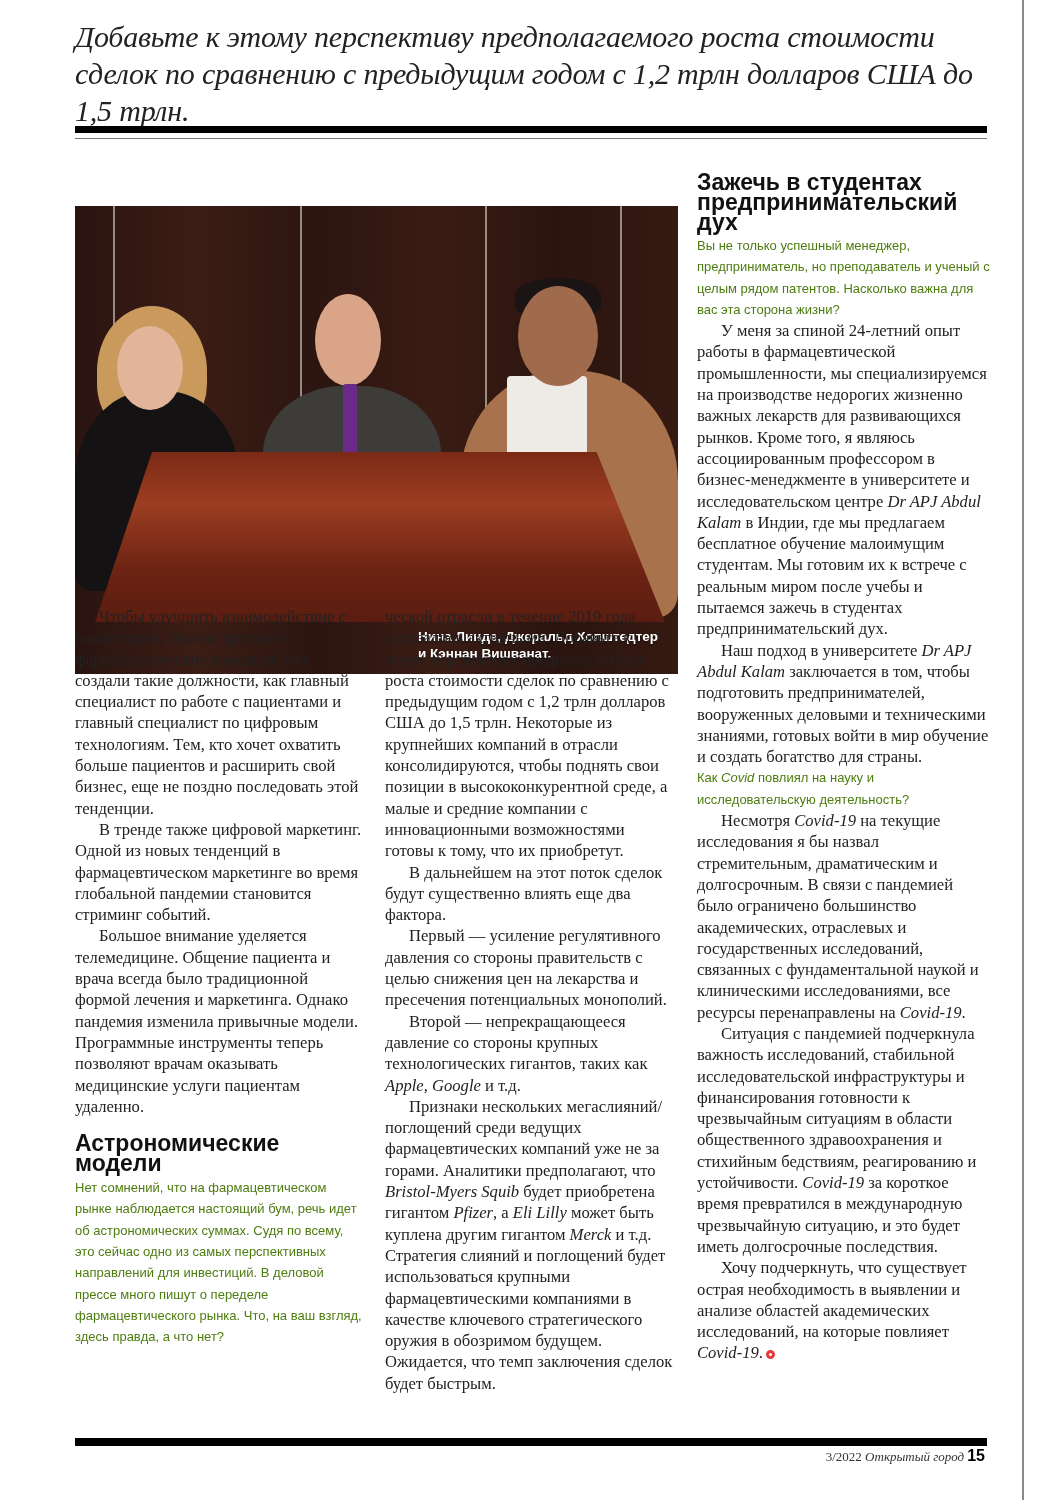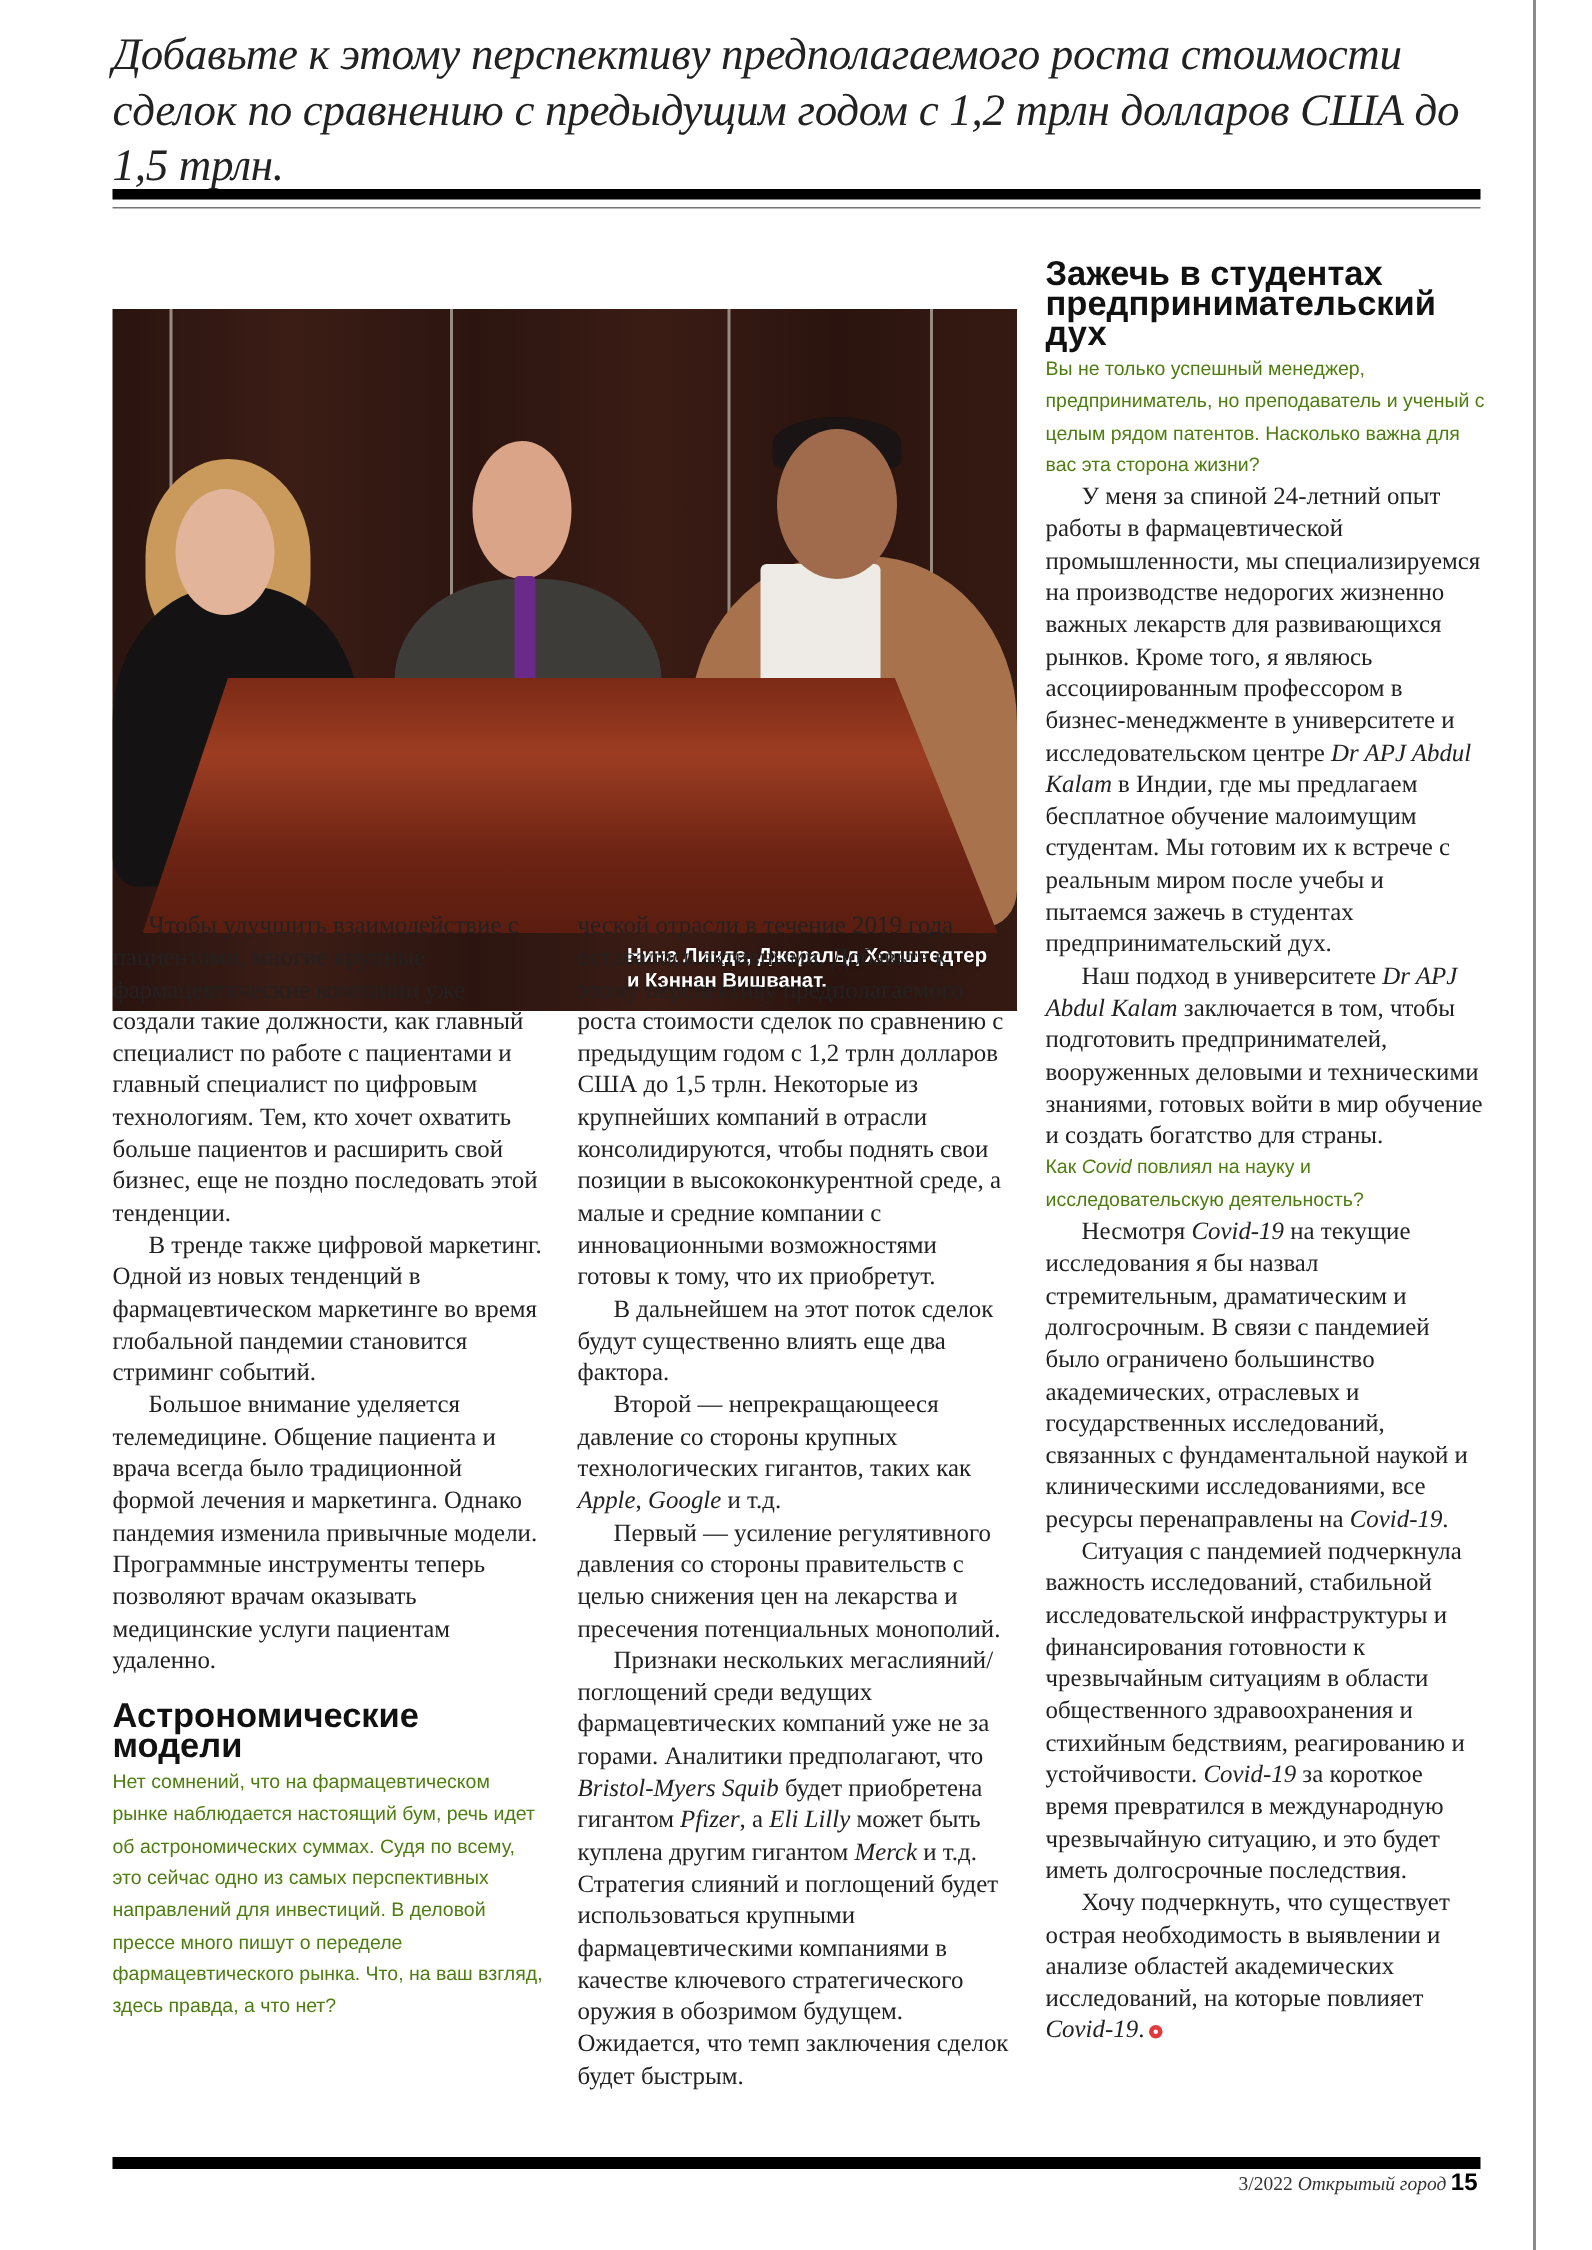--- a/index.html
+++ b/index.html
@@ -75,22 +75,22 @@
   <p>В тренде также цифровой маркетинг. Одной из новых тенденций в фармацевтическом маркетинге во время глобальной пандемии становится стриминг событий.</p>
   <p>Большое внимание уделяется телемедицине. Общение пациента и врача всегда было традиционной формой лечения и маркетинга. Однако пандемия изменила привычные модели. Программные инструменты теперь позволяют врачам оказывать медицинские услуги пациентам удаленно.</p>
   <div class="spacer"></div>
   <h2 class="h2">Астрономические модели</h2>
   <p class="q ni" style="margin-top:4px">Нет сомнений, что на фармацевтическом рынке наблюдается настоящий бум, речь идет об астрономических суммах. Судя по всему, это сейчас одно из самых перспективных направлений для инвестиций. В деловой прессе много пишут о переделе фармацевтического рынка. Что, на ваш взгляд, здесь правда, а что нет?</p>
 </div>
 
 <div class="col col2">
   <p class="ni">ческой отрасли в течение 2019 года оставались активными. Добавьте к этому перспективу предполагаемого роста стоимости сделок по сравнению с предыдущим годом с 1,2 трлн долларов США до 1,5 трлн. Некоторые из крупнейших компаний в отрасли консолидируются, чтобы поднять свои позиции в высококонкурентной среде, а малые и средние компании с инновационными возможностями готовы к тому, что их приобретут.</p>
   <p>В дальнейшем на этот поток сделок будут существенно влиять еще два фактора.</p>
+  <p>Первый — усиление регулятивного давления со стороны правительств с целью снижения цен на лекарства и пресечения потенциальных монополий.</p>
   <p><span>Второй — непрекращающееся давление со стороны крупных технологических гигантов, таких как </span><em>Apple</em><span>, </span><em>Google</em><span> и т.д.</span></p>
-  <p>Первый — усиление регулятивного давления со стороны правительств с целью снижения цен на лекарства и пресечения потенциальных монополий.</p>
   <p><span>Признаки нескольких мегаслияний/поглощений среди ведущих фармацевтических компаний уже не за горами. Аналитики предполагают, что </span><em>Bristol-Myers Squib</em><span> будет приобретена гигантом </span><em>Pfizer</em><span>, а </span><em>Eli Lilly</em><span> может быть куплена другим гигантом </span><em>Merck</em><span> и т.д. Стратегия слияний и поглощений будет использоваться крупными фармацевтическими компаниями в качестве ключевого стратегического оружия в обозримом будущем. Ожидается, что темп заключения сделок будет быстрым.</span></p>
 </div>
 
 <div class="col col3">
   <h2 class="h2">Зажечь в студентах предпринимательский дух</h2>
   <p class="q ni" style="margin-top:3px">Вы не только успешный менеджер, предприниматель, но преподаватель и ученый с целым рядом патентов. Насколько важна для вас эта сторона жизни?</p>
   <p><span>У меня за спиной 24-летний опыт работы в фармацевтической промышленности, мы специализируемся на производстве недорогих жизненно важных лекарств для развивающихся рынков. Кроме того, я являюсь ассоциированным профессором в бизнес-менеджменте в университете и исследовательском центре </span><em>Dr APJ Abdul Kalam</em><span> в Индии, где мы предлагаем бесплатное обучение малоимущим студентам. Мы готовим их к встрече с реальным миром после учебы и пытаемся зажечь в студентах предпринимательский дух.</span></p>
   <p><span>Наш подход в университете </span><em>Dr APJ Abdul Kalam</em><span> заключается в том, чтобы подготовить предпринимателей, вооруженных деловыми и техническими знаниями, готовых войти в мир обучение и создать богатство для страны.</span></p>
   <p class="q ni"><span>Как </span><em>Covid</em><span> повлиял на науку и исследовательскую деятельность?</span></p>
   <p><span>Несмотря </span><em>Covid-19</em><span> на текущие исследования я бы назвал стремительным, драматическим и долгосрочным. В связи с пандемией было ограничено большинство академических, отраслевых и государственных исследований, связанных с фундаментальной наукой и клиническими исследованиями, все ресурсы перенаправлены на </span><em>Covid-19</em><span>.</span></p>

